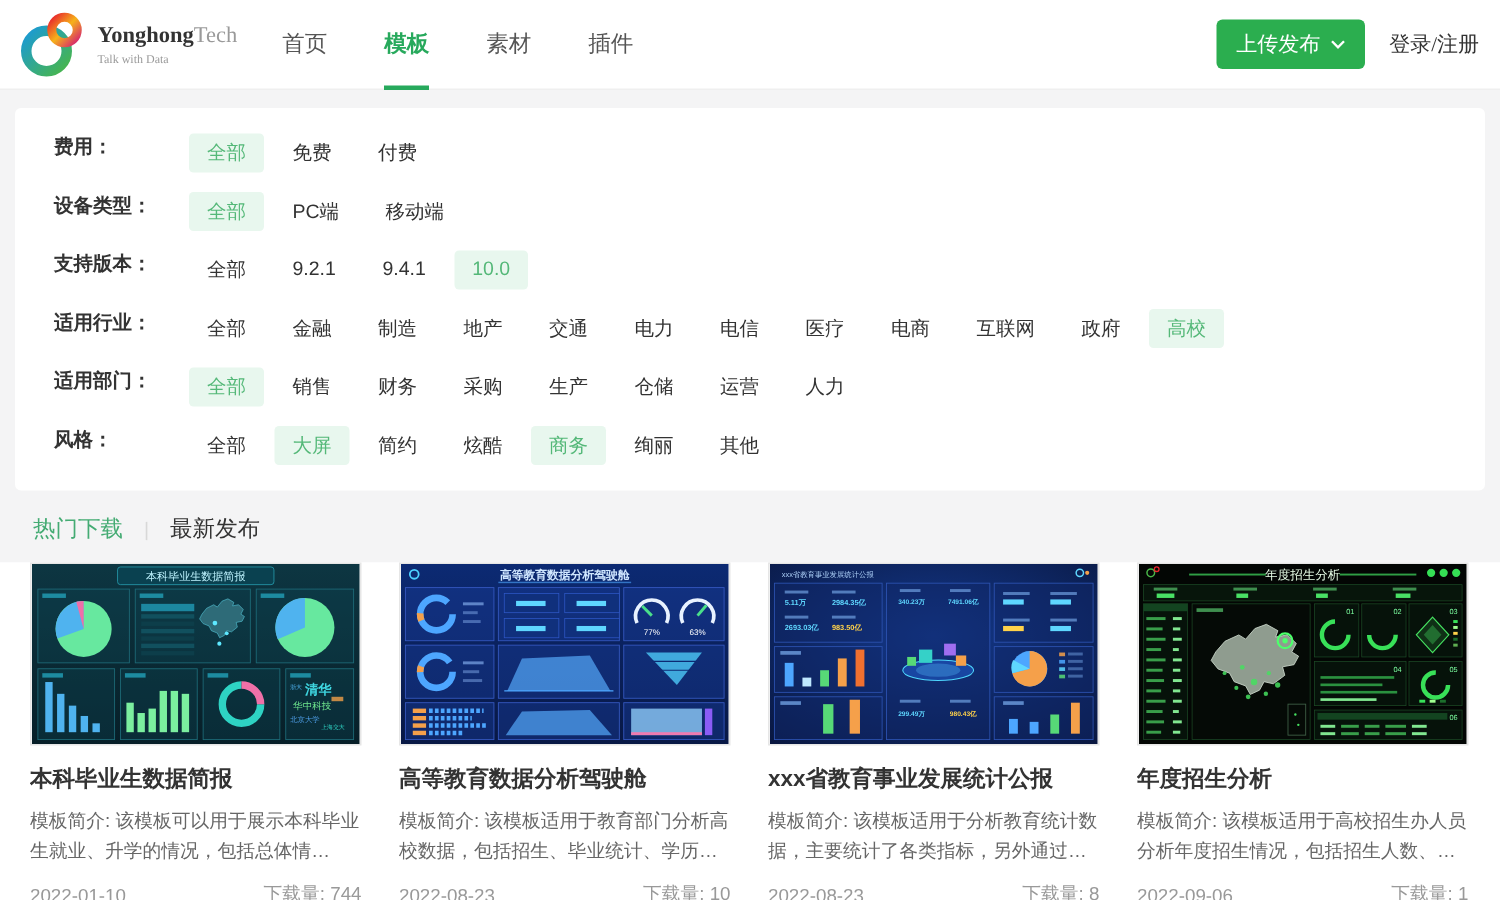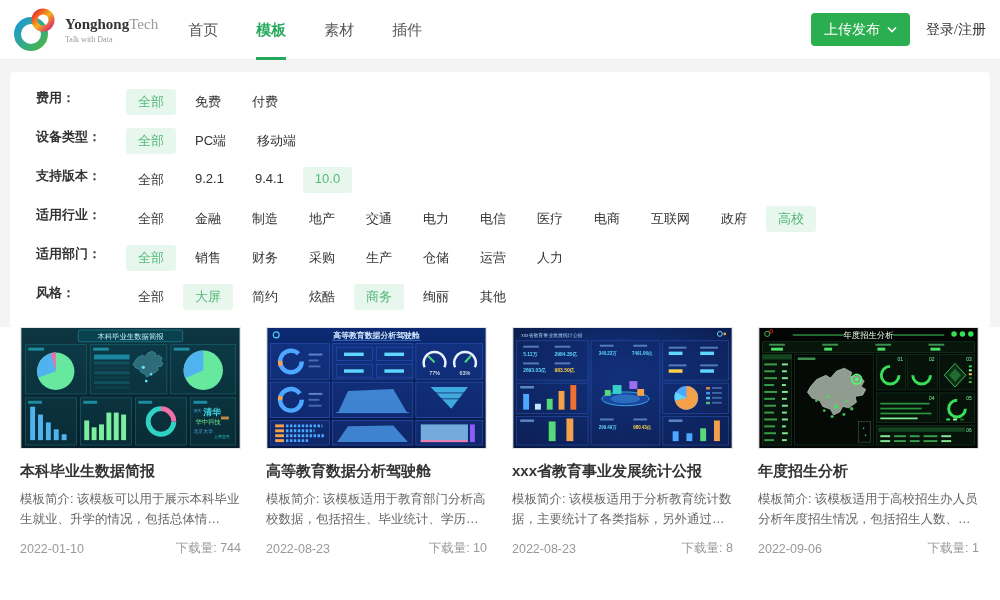--- a/index.html
+++ b/index.html
@@ -179,20 +179,25 @@
         <span class="chip">简约</span>
         <span class="chip">炫酷</span>
         <span class="chip selected">商务</span>
         <span class="chip">绚丽</span>
         <span class="chip">其他</span>
       </div>
     </div>
 
   </div>
 
+  <div class="tabs">
+    <span class="tab active">热门下载</span>
+    <span class="tab-divider">|</span>
+    <span class="tab">最新发布</span>
+  </div>
 </div>
 
 <div class="cards-section">
   <div class="cards">
 
     <div class="card">
       <svg class="thumb" viewBox="0 0 222 122">
         <rect width="222" height="122" fill="url(#t1bg)"></rect>
         <g>
           <rect x="58" y="2" width="106" height="12" rx="2" fill="#0a4150" stroke="#2aa7b8" stroke-width="0.5"></rect>

